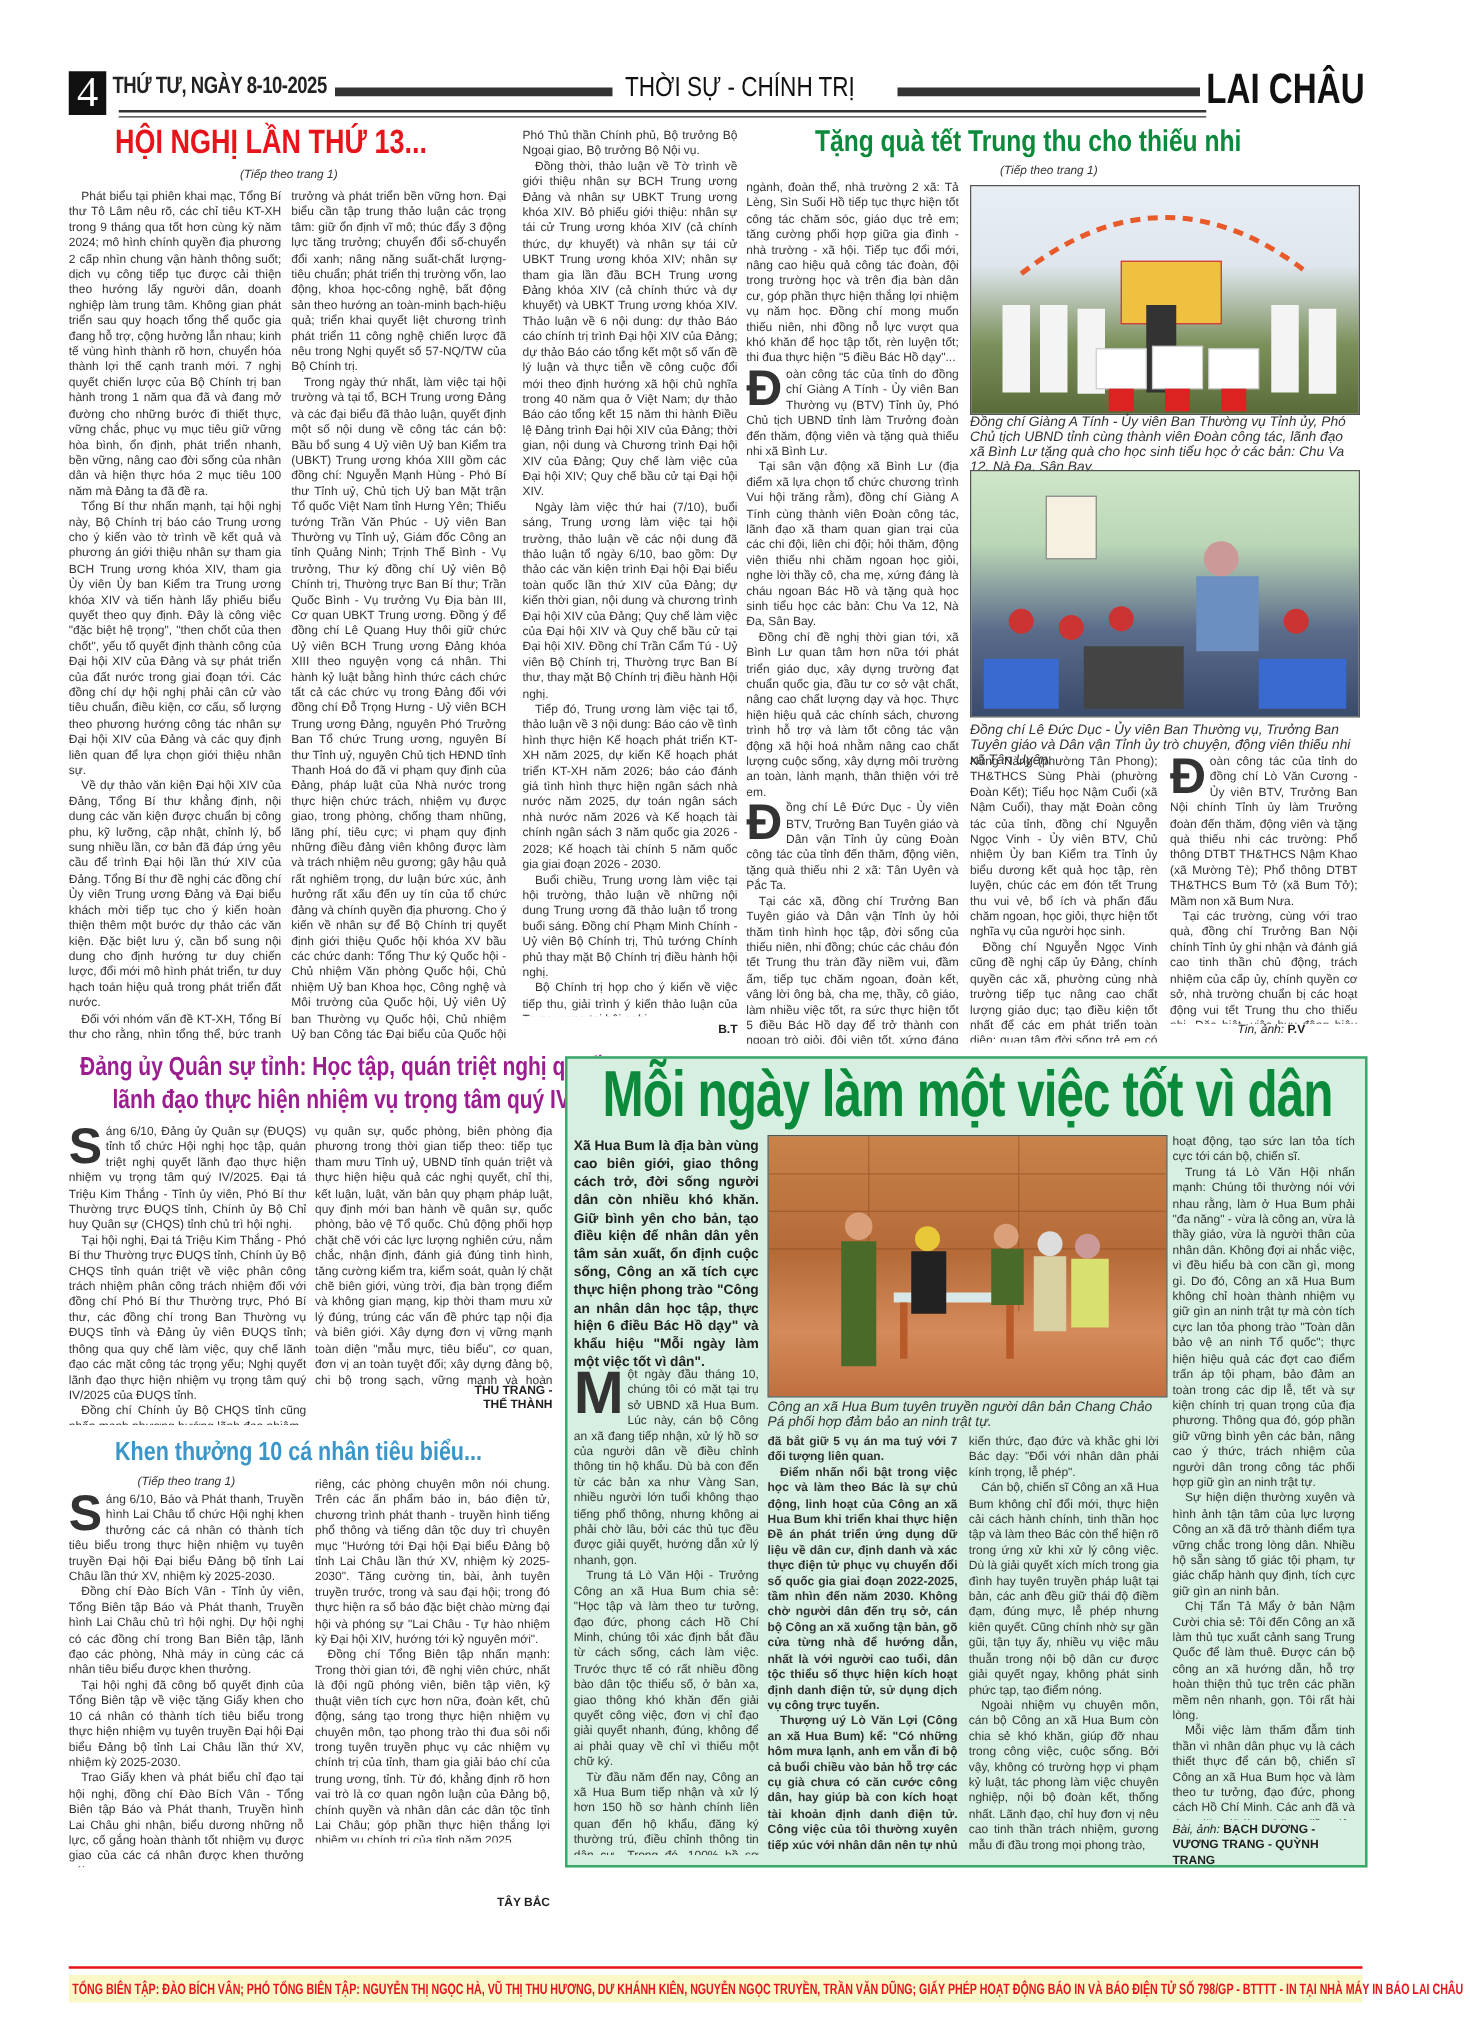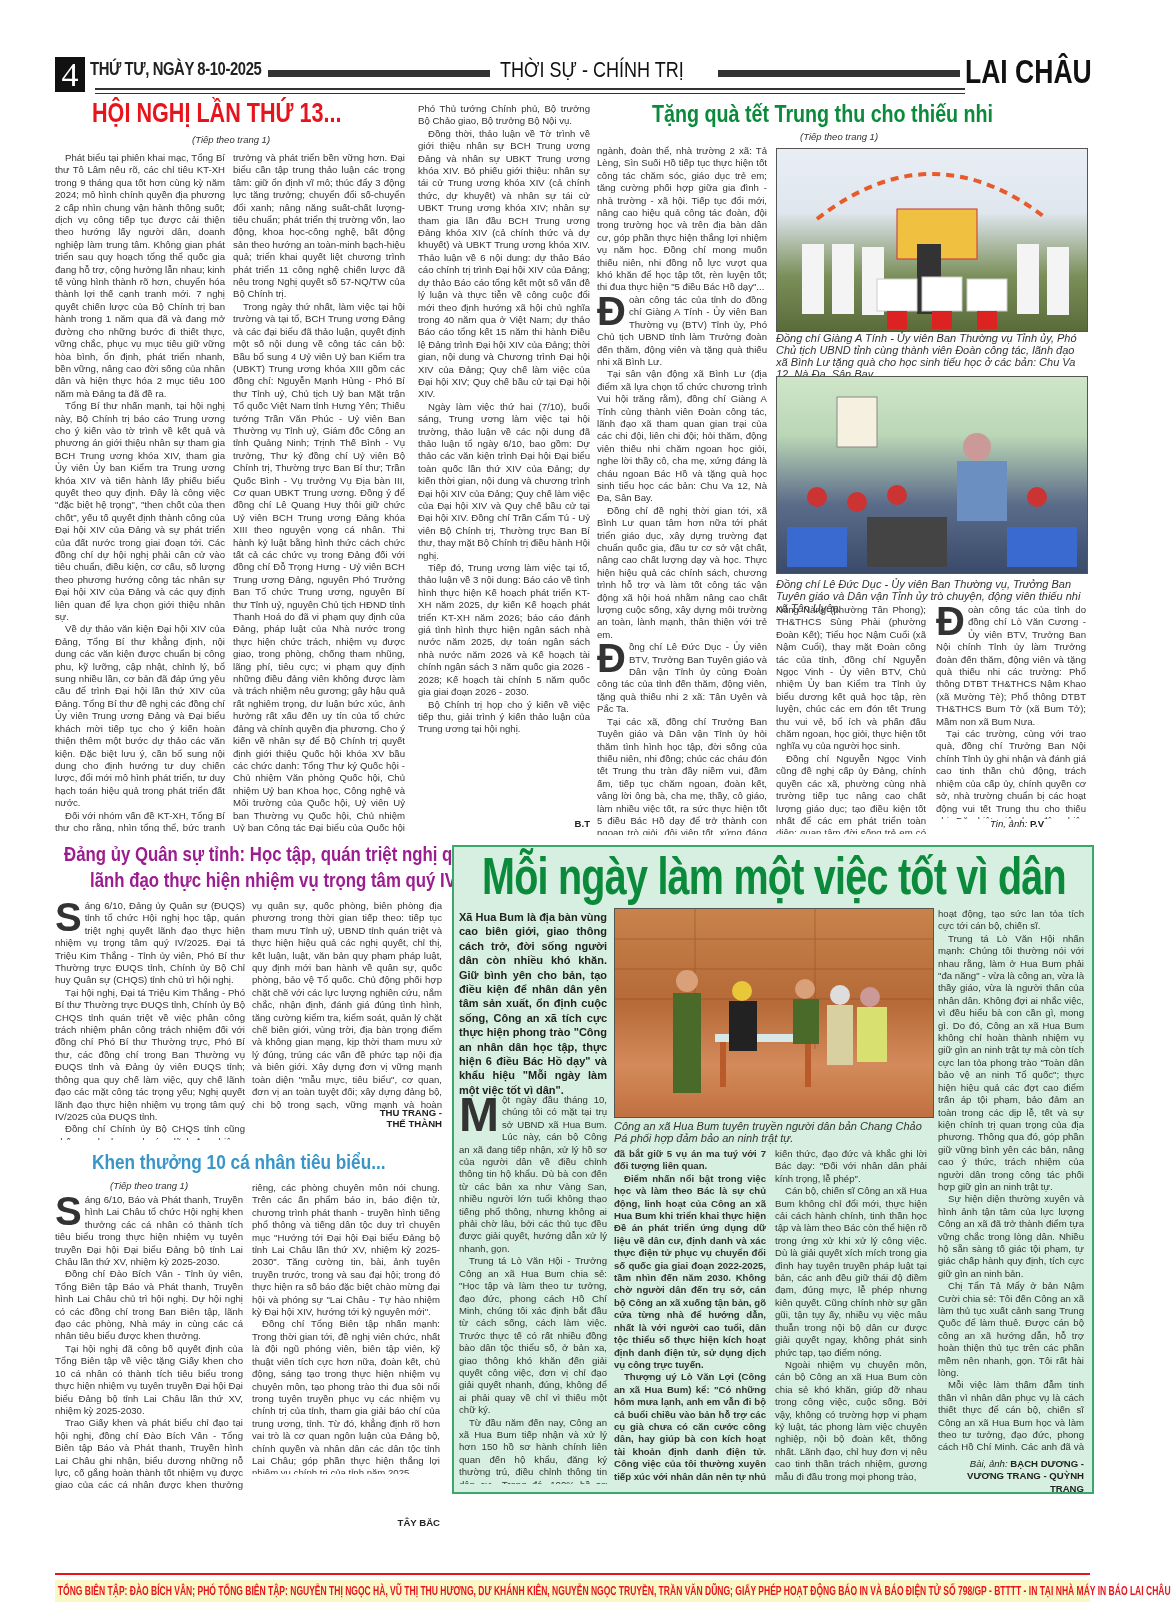--- a/index.html
+++ b/index.html
@@ -51,24 +51,25 @@
   <p>Phát biểu tại phiên khai mạc, Tổng Bí thư Tô Lâm nêu rõ, các chỉ tiêu KT-XH trong 9 tháng qua tốt hơn cùng kỳ năm 2024; mô hình chính quyền địa phương 2 cấp nhìn chung vận hành thông suốt; dịch vụ công tiếp tục được cải thiện theo hướng lấy người dân, doanh nghiệp làm trung tâm. Không gian phát triển sau quy hoạch tổng thể quốc gia đang hỗ trợ, cộng hưởng lẫn nhau; kinh tế vùng hình thành rõ hơn, chuyển hóa thành lợi thế cạnh tranh mới. 7 nghị quyết chiến lược của Bộ Chính trị ban hành trong 1 năm qua đã và đang mở đường cho những bước đi thiết thực, vững chắc, phục vụ mục tiêu giữ vững hòa bình, ổn định, phát triển nhanh, bền vững, nâng cao đời sống của nhân dân và hiện thực hóa 2 mục tiêu 100 năm mà Đảng ta đã đề ra.</p>
   <p>Tổng Bí thư nhấn mạnh, tại hội nghị này, Bộ Chính trị báo cáo Trung ương cho ý kiến vào tờ trình về kết quả và phương án giới thiệu nhân sự tham gia BCH Trung ương khóa XIV, tham gia Ủy viên Ủy ban Kiểm tra Trung ương khóa XIV và tiến hành lấy phiếu biểu quyết theo quy định. Đây là công việc "đặc biệt hệ trọng", "then chốt của then chốt", yếu tố quyết định thành công của Đại hội XIV của Đảng và sự phát triển của đất nước trong giai đoạn tới. Các đồng chí dự hội nghị phải cân cử vào tiêu chuẩn, điều kiện, cơ cấu, số lượng theo phương hướng công tác nhân sự Đại hội XIV của Đảng và các quy định liên quan để lựa chọn giới thiệu nhân sự.</p>
   <p>Về dự thảo văn kiện Đại hội XIV của Đảng, Tổng Bí thư khẳng định, nội dung các văn kiện được chuẩn bị công phu, kỹ lưỡng, cập nhật, chỉnh lý, bổ sung nhiều lần, cơ bản đã đáp ứng yêu cầu để trình Đại hội lần thứ XIV của Đảng. Tổng Bí thư đề nghị các đồng chí Ủy viên Trung ương Đảng và Đại biểu khách mời tiếp tục cho ý kiến hoàn thiện thêm một bước dự thảo các văn kiện. Đặc biệt lưu ý, cần bổ sung nội dung cho định hướng tư duy chiến lược, đổi mới mô hình phát triển, tư duy hạch toán hiệu quả trong phát triển đất nước.</p>
   <p>Đối với nhóm vấn đề KT-XH, Tổng Bí thư cho rằng, nhìn tổng thể, bức tranh KT-XH đất nước năm 2025 với gam màu sáng là chủ đạo. Song cũng còn nhiều vấn đề trong nội tại nền kinh tế cần phải quan tâm, giải quyết để tăng</p>
 </div>
 <div class="abs txt" style="left:233px;top:152px;width:172px;height:680px;overflow:hidden;">
   <p class="noi">trưởng và phát triển bền vững hơn. Đại biểu cần tập trung thảo luận các trọng tâm: giữ ổn định vĩ mô; thúc đẩy 3 động lực tăng trưởng; chuyển đổi số-chuyển đổi xanh; nâng năng suất-chất lượng-tiêu chuẩn; phát triển thị trường vốn, lao động, khoa học-công nghệ, bất động sản theo hướng an toàn-minh bạch-hiệu quả; triển khai quyết liệt chương trình phát triển 11 công nghệ chiến lược đã nêu trong Nghị quyết số 57-NQ/TW của Bộ Chính trị.</p>
   <p>Trong ngày thứ nhất, làm việc tại hội trường và tại tổ, BCH Trung ương Đảng và các đại biểu đã thảo luận, quyết định một số nội dung về công tác cán bộ: Bầu bổ sung 4 Uỷ viên Uỷ ban Kiểm tra (UBKT) Trung ương khóa XIII gồm các đồng chí: Nguyễn Mạnh Hùng - Phó Bí thư Tỉnh uỷ, Chủ tịch Uỷ ban Mặt trận Tổ quốc Việt Nam tỉnh Hưng Yên; Thiếu tướng Trần Văn Phúc - Uỷ viên Ban Thường vụ Tỉnh uỷ, Giám đốc Công an tỉnh Quảng Ninh; Trịnh Thế Bình - Vụ trưởng, Thư ký đồng chí Uỷ viên Bộ Chính trị, Thường trực Ban Bí thư; Trần Quốc Bình - Vụ trưởng Vụ Địa bàn III, Cơ quan UBKT Trung ương. Đồng ý để đồng chí Lê Quang Huy thôi giữ chức Uỷ viên BCH Trung ương Đảng khóa XIII theo nguyện vọng cá nhân. Thi hành kỷ luật bằng hình thức cách chức tất cả các chức vụ trong Đảng đối với đồng chí Đỗ Trọng Hưng - Uỷ viên BCH Trung ương Đảng, nguyên Phó Trưởng Ban Tổ chức Trung ương, nguyên Bí thư Tỉnh uỷ, nguyên Chủ tịch HĐND tỉnh Thanh Hoá do đã vi phạm quy định của Đảng, pháp luật của Nhà nước trong thực hiện chức trách, nhiệm vụ được giao, trong phòng, chống tham nhũng, lãng phí, tiêu cực; vi phạm quy định những điều đảng viên không được làm và trách nhiệm nêu gương; gây hậu quả rất nghiêm trọng, dư luận bức xúc, ảnh hưởng rất xấu đến uy tín của tổ chức đảng và chính quyền địa phương. Cho ý kiến về nhân sự để Bộ Chính trị quyết định giới thiệu Quốc hội khóa XV bầu các chức danh: Tổng Thư ký Quốc hội - Chủ nhiệm Văn phòng Quốc hội, Chủ nhiệm Uỷ ban Khoa học, Công nghệ và Môi trường của Quốc hội, Uỷ viên Uỷ ban Thường vụ Quốc hội, Chủ nhiệm Uỷ ban Công tác Đại biểu của Quốc hội và phê chuẩn các chức danh:</p>
 </div>
 <div class="abs txt" style="left:418px;top:103px;width:172px;height:710px;overflow:hidden;">
-  <p class="noi">Phó Thủ tướng Chính phủ, Bộ trưởng Bộ Chảo giao, Bộ trưởng Bộ Nội vụ.</p>
+  <p class="noi">Phó Thủ thần Chính phủ, Bộ trưởng Bộ Ngoại giao, Bộ trưởng Bộ Nội vụ.</p>
   <p>Đồng thời, thảo luận về Tờ trình về giới thiệu nhân sự BCH Trung ương Đảng và nhân sự UBKT Trung ương khóa XIV. Bỏ phiếu giới thiệu: nhân sự tái cử Trung ương khóa XIV (cả chính thức, dự khuyết) và nhân sự tái cử UBKT Trung ương khóa XIV; nhân sự tham gia lần đầu BCH Trung ương Đảng khóa XIV (cả chính thức và dự khuyết) và UBKT Trung ương khóa XIV. Thảo luận về 6 nội dung: dự thảo Báo cáo chính trị trình Đại hội XIV của Đảng; dự thảo Báo cáo tổng kết một số vấn đề lý luận và thực tiễn về công cuộc đổi mới theo định hướng xã hội chủ nghĩa trong 40 năm qua ở Việt Nam; dự thảo Báo cáo tổng kết 15 năm thi hành Điều lệ Đảng trình Đại hội XIV của Đảng; thời gian, nội dung và Chương trình Đại hội XIV của Đảng; Quy chế làm việc của Đại hội XIV; Quy chế bầu cử tại Đại hội XIV.</p>
   <p>Ngày làm việc thứ hai (7/10), buổi sáng, Trung ương làm việc tại hội trường, thảo luận về các nội dung đã thảo luận tổ ngày 6/10, bao gồm: Dự thảo các văn kiện trình Đại hội Đại biểu toàn quốc lần thứ XIV của Đảng; dự kiến thời gian, nội dung và chương trình Đại hội XIV của Đảng; Quy chế làm việc của Đại hội XIV và Quy chế bầu cử tại Đại hội XIV. Đồng chí Trần Cẩm Tú - Uỷ viên Bộ Chính trị, Thường trực Ban Bí thư, thay mặt Bộ Chính trị điều hành Hội nghị.</p>
   <p>Tiếp đó, Trung ương làm việc tại tổ, thảo luận về 3 nội dung: Báo cáo về tình hình thực hiện Kế hoạch phát triển KT-XH năm 2025, dự kiến Kế hoạch phát triển KT-XH năm 2026; báo cáo đánh giá tình hình thực hiện ngân sách nhà nước năm 2025, dự toán ngân sách nhà nước năm 2026 và Kế hoạch tài chính ngân sách 3 năm quốc gia 2026 - 2028; Kế hoạch tài chính 5 năm quốc gia giai đoạn 2026 - 2030.</p>
+  <p>Buổi chiều, Trung ương làm việc tại hội trường, thảo luận về những nội dung Trung ương đã thảo luận tổ trong buổi sáng. Đồng chí Phạm Minh Chính - Uỷ viên Bộ Chính trị, Thủ tướng Chính phủ thay mặt Bộ Chính trị điều hành hội nghị.</p>
   <p>Bộ Chính trị họp cho ý kiến về việc tiếp thu, giải trình ý kiến thảo luận của Trung ương tại hội nghị.</p>
 
 </div>
 <div class="abs byline" style="left:540px;top:818px;width:50px;">B.T</div>
 
 <div class="abs title-green" style="left:652px;top:100px;">Tặng quà tết Trung thu cho thiếu nhi</div>
 <div class="abs cont" style="left:800px;top:131px;">(Tiếp theo trang 1)</div>
 
 <div class="abs txt" style="left:597px;top:145px;width:170px;height:690px;overflow:hidden;">
   <p class="noi">ngành, đoàn thể, nhà trường 2 xã: Tả Lèng, Sìn Suối Hồ tiếp tục thực hiện tốt công tác chăm sóc, giáo dục trẻ em; tăng cường phối hợp giữa gia đình - nhà trường - xã hội. Tiếp tục đổi mới, nâng cao hiệu quả công tác đoàn, đội trong trường học và trên địa bàn dân cư, góp phần thực hiện thắng lợi nhiệm vụ năm học. Đồng chí mong muốn thiếu niên, nhi đồng nỗ lực vượt qua khó khăn để học tập tốt, rèn luyện tốt; thi đua thực hiện "5 điều Bác Hồ dạy"...</p>
@@ -217,21 +218,21 @@
   <p>Cán bộ, chiến sĩ Công an xã Hua Bum không chỉ đổi mới, thực hiện cải cách hành chính, tinh thần học tập và làm theo Bác còn thể hiện rõ trong ứng xử khi xử lý công việc. Dù là giải quyết xích mích trong gia đình hay tuyên truyền pháp luật tại bản, các anh đều giữ thái độ điềm đạm, đúng mực, lễ phép nhưng kiên quyết. Cũng chính nhờ sự gần gũi, tận tụy ấy, nhiều vụ việc mâu thuẫn trong nội bộ dân cư được giải quyết ngay, không phát sinh phức tạp, tạo điểm nóng.</p>
   <p>Ngoài nhiệm vụ chuyên môn, cán bộ Công an xã Hua Bum còn chia sẻ khó khăn, giúp đỡ nhau trong công việc, cuộc sống. Bởi vậy, không có trường hợp vi phạm kỷ luật, tác phong làm việc chuyên nghiệp, nội bộ đoàn kết, thống nhất. Lãnh đạo, chỉ huy đơn vị nêu cao tinh thần trách nhiệm, gương mẫu đi đầu trong mọi phong trào,</p>
 </div>
 <div class="abs txt" style="left:938px;top:908px;width:146px;height:548px;overflow:hidden;">
   <p class="noi">hoạt động, tạo sức lan tỏa tích cực tới cán bộ, chiến sĩ.</p>
   <p>Trung tá Lò Văn Hội nhấn mạnh: Chúng tôi thường nói với nhau rằng, làm ở Hua Bum phải "đa năng" - vừa là công an, vừa là thầy giáo, vừa là người thân của nhân dân. Không đợi ai nhắc việc, vì đều hiểu bà con cần gì, mong gì. Do đó, Công an xã Hua Bum không chỉ hoàn thành nhiệm vụ giữ gìn an ninh trật tự mà còn tích cực lan tỏa phong trào "Toàn dân bảo vệ an ninh Tổ quốc"; thực hiện hiệu quả các đợt cao điểm trấn áp tội phạm, bảo đảm an toàn trong các dịp lễ, tết và sự kiện chính trị quan trọng của địa phương. Thông qua đó, góp phần giữ vững bình yên các bản, nâng cao ý thức, trách nhiệm của người dân trong công tác phối hợp giữ gìn an ninh trật tự.</p>
   <p>Sự hiện diện thường xuyên và hình ảnh tận tâm của lực lượng Công an xã đã trở thành điểm tựa vững chắc trong lòng dân. Nhiều hộ sẵn sàng tố giác tội phạm, tự giác chấp hành quy định, tích cực giữ gìn an ninh bản.</p>
   <p>Chị Tẩn Tả Mẩy ở bản Nậm Cười chia sẻ: Tôi đến Công an xã làm thủ tục xuất cảnh sang Trung Quốc để làm thuê. Được cán bộ công an xã hướng dẫn, hỗ trợ hoàn thiện thủ tục trên các phần mềm nên nhanh, gọn. Tôi rất hài lòng.</p>
   <p>Mỗi việc làm thấm đẫm tinh thần vì nhân dân phục vụ là cách thiết thực để cán bộ, chiến sĩ Công an xã Hua Bum học và làm theo tư tưởng, đạo đức, phong cách Hồ Chí Minh. Các anh đã và đang lặng lẽ làm những điều giản dị ấy - bền bỉ, chân thành và đầy trách nhiệm.</p>
 </div>
-<div class="abs" style="left:938px;top:1458px;width:146px;text-align:right;font-size:9.6px;line-height:12.4px;">
+<div class="abs" style="left:938px;top:1458px;width:146px;font-size:9.6px;line-height:12.4px;">
   <div><i>Bài, ảnh:</i> <b>BẠCH DƯƠNG -</b></div>
   <div><b>VƯƠNG TRANG - QUỲNH TRANG</b></div>
 </div>
 
 <div class="abs footer-rule"></div>
 <div class="abs footer">
   <span>TỔNG BIÊN TẬP: ĐÀO BÍCH VÂN; PHÓ TỔNG BIÊN TẬP: NGUYỄN THỊ NGỌC HÀ, VŨ THỊ THU HƯƠNG, DƯ KHÁNH KIÊN, NGUYỄN NGỌC TRUYỀN, TRẦN VĂN DŨNG; GIẤY PHÉP HOẠT ĐỘNG BÁO IN VÀ BÁO ĐIỆN TỬ SỐ 798/GP - BTTTT - IN TẠI NHÀ MÁY IN BÁO LAI CHÂU</span>
 </div>
 
 </body></html>

